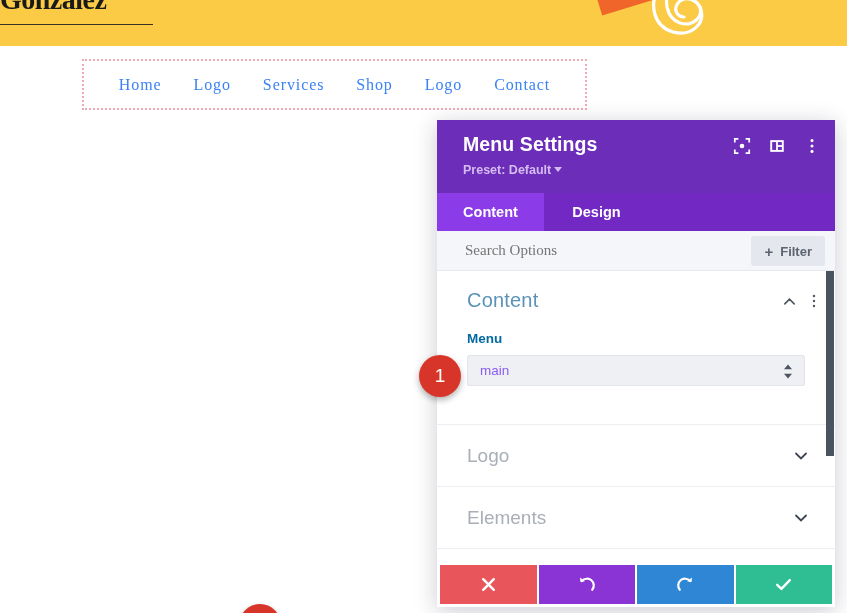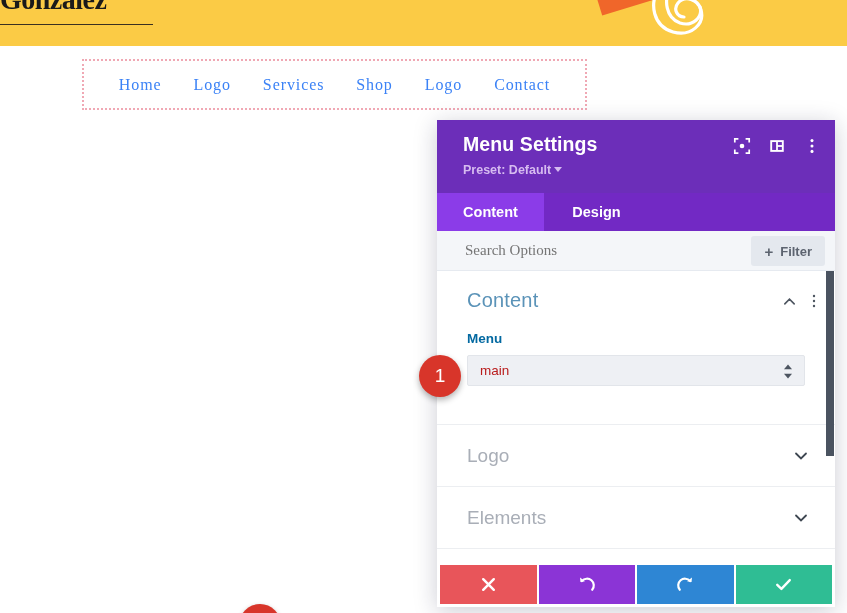--- a/index.html
+++ b/index.html
@@ -237,21 +237,21 @@
     position: relative;
     height: 31px;
     background: #eef0f4;
     border: 1px solid #e2e5ea;
     border-radius: 2px;
   }
   .select-value {
     position: absolute;
     left: 12px; top: 7px;
     font-size: 13.5px;
-    color: #b91c1c;
+    color: #8b5cf6;
   }
   .select-arrows {
     position: absolute;
     right: 11px; top: 8px;
   }
   .spacer-after-field { height: 38px; }
 
   .divider { height: 1px; background: #eceef1; }
 
   .sec-collapsed {

